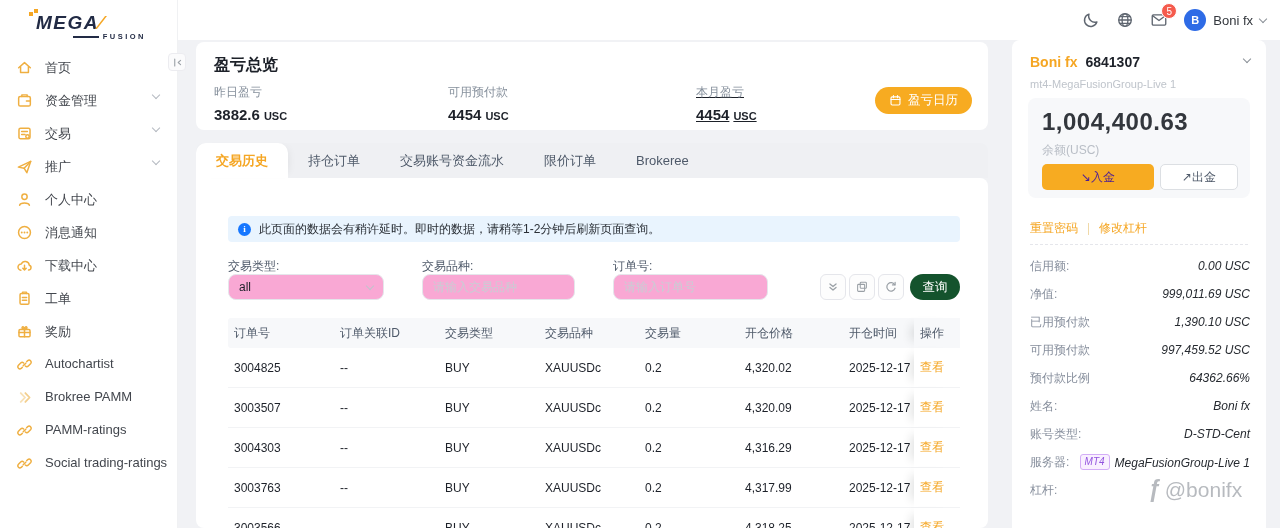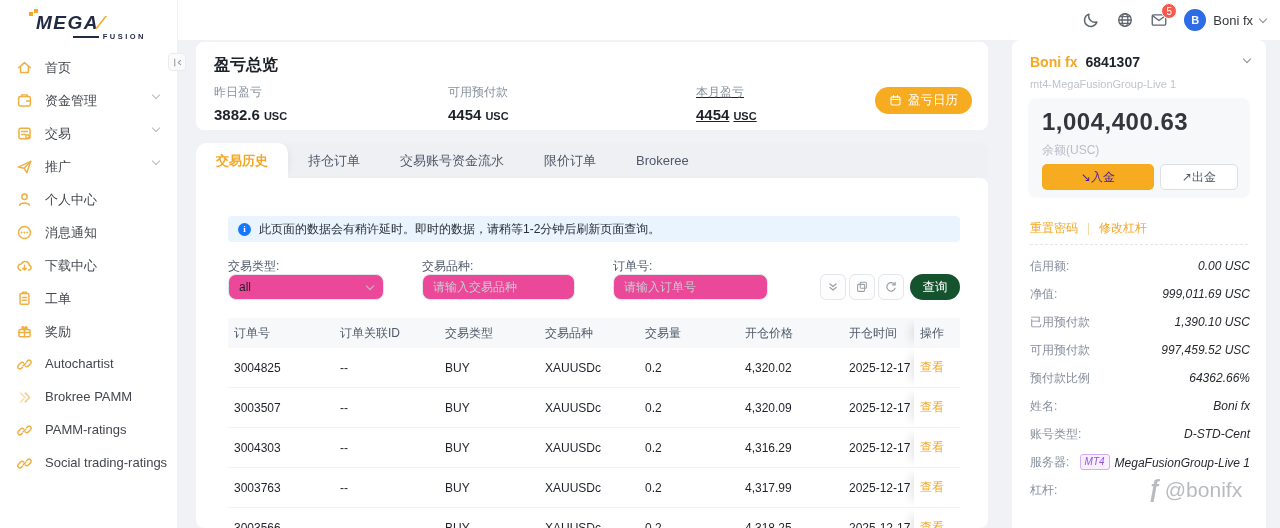--- a/index.html
+++ b/index.html
@@ -53,21 +53,21 @@
   .tab { height:35px; display:flex; align-items:center; padding:0 20px; font-size:13px; color:#4e5969; cursor:pointer; white-space:nowrap; }
   .tab.active { background:#fff; border-radius:10px 10px 0 0; color:#f5a623; font-weight:700; box-shadow:6px 0 8px -6px rgba(0,0,0,.08); }
 
   
   .content-card { position:absolute; left:196px; top:178px; width:792px; height:350px; background:#fff; border-radius:0 8px 8px 8px; overflow:hidden; z-index:2; }
   .banner { position:absolute; left:32px; top:38px; width:732px; height:26px; background:#e9f4fe; border-radius:4px; display:flex; align-items:center; padding-left:10px; gap:8px; }
   .info-icon { width:13px; height:13px; border-radius:50%; background:#1677ff; color:#fff; font-size:9px; font-weight:700; font-family:"Liberation Serif",serif; display:flex; align-items:center; justify-content:center; flex:none; }
   .banner-text { font-size:12px; color:#2a2f36; }
 
   .filter-label { position:absolute; top:80px; font-size:12px; color:#4e5969; }
-  .filter-ctrl { position:absolute; top:96px; height:26px; border:1px solid #e5e6eb; border-radius:8px; background:#ec4899; font-size:12px; display:flex; align-items:center; padding:0 10px; color:#1d2129;gap:8px; }
+  .filter-ctrl { position:absolute; top:96px; height:26px; border:1px solid #e5e6eb; border-radius:8px; background:#f9a8d4; font-size:12px; display:flex; align-items:center; padding:0 10px; color:#1d2129;gap:8px; }
   .filter-ctrl input { border:none; outline:none; width:100%; font-size:12px; font-family:inherit; color:#1d2129; background:transparent; }
   .filter-ctrl input::placeholder { color:#c9cdd4; }
   .select-chev { margin-left:auto; width:6px; height:6px; border-right:1.3px solid #c0c4cc; border-bottom:1.3px solid #c0c4cc; transform:rotate(45deg); margin-top:-3px; }
   .mini-btn { position:absolute; top:96px; width:26px; height:26px; border:1px solid #e5e6eb; border-radius:6px; background:#fdfdfd; display:flex; align-items:center; justify-content:center; cursor:pointer; }
   .mini-btn svg { width:14px; height:14px; }
   .search-btn { position:absolute; top:96px; left:714px; width:50px; height:26px; border:none; border-radius:13px; background:#14532d; color:#fff; font-size:12.5px; cursor:pointer; font-family:inherit; }
 
   
   .trade-table { position:absolute; left:32px; top:140px; width:732px; }
   .trow { display:flex; position:relative; }

